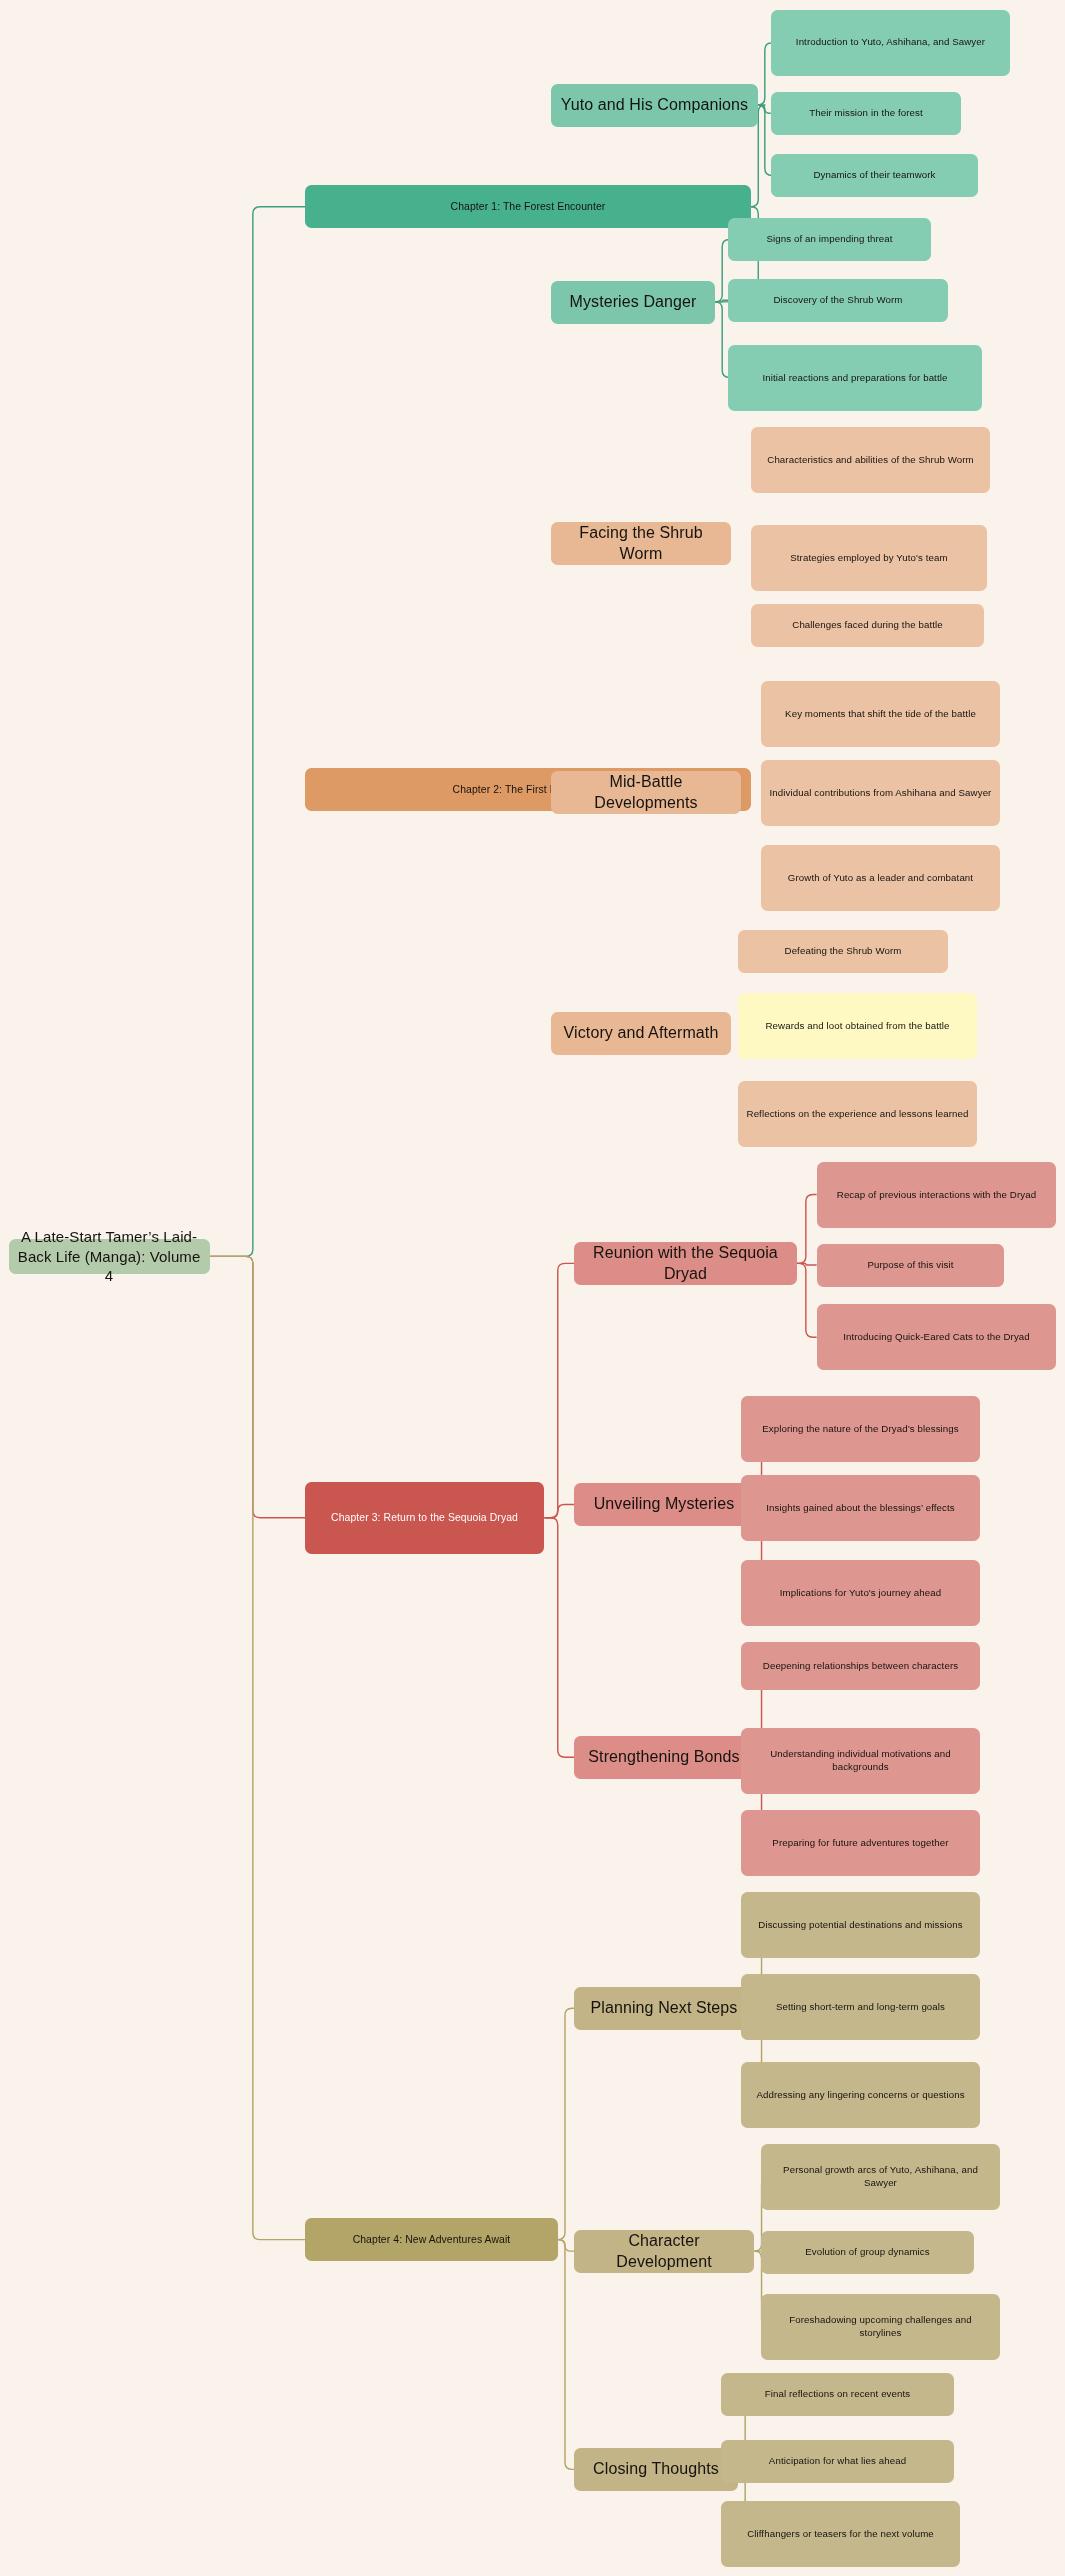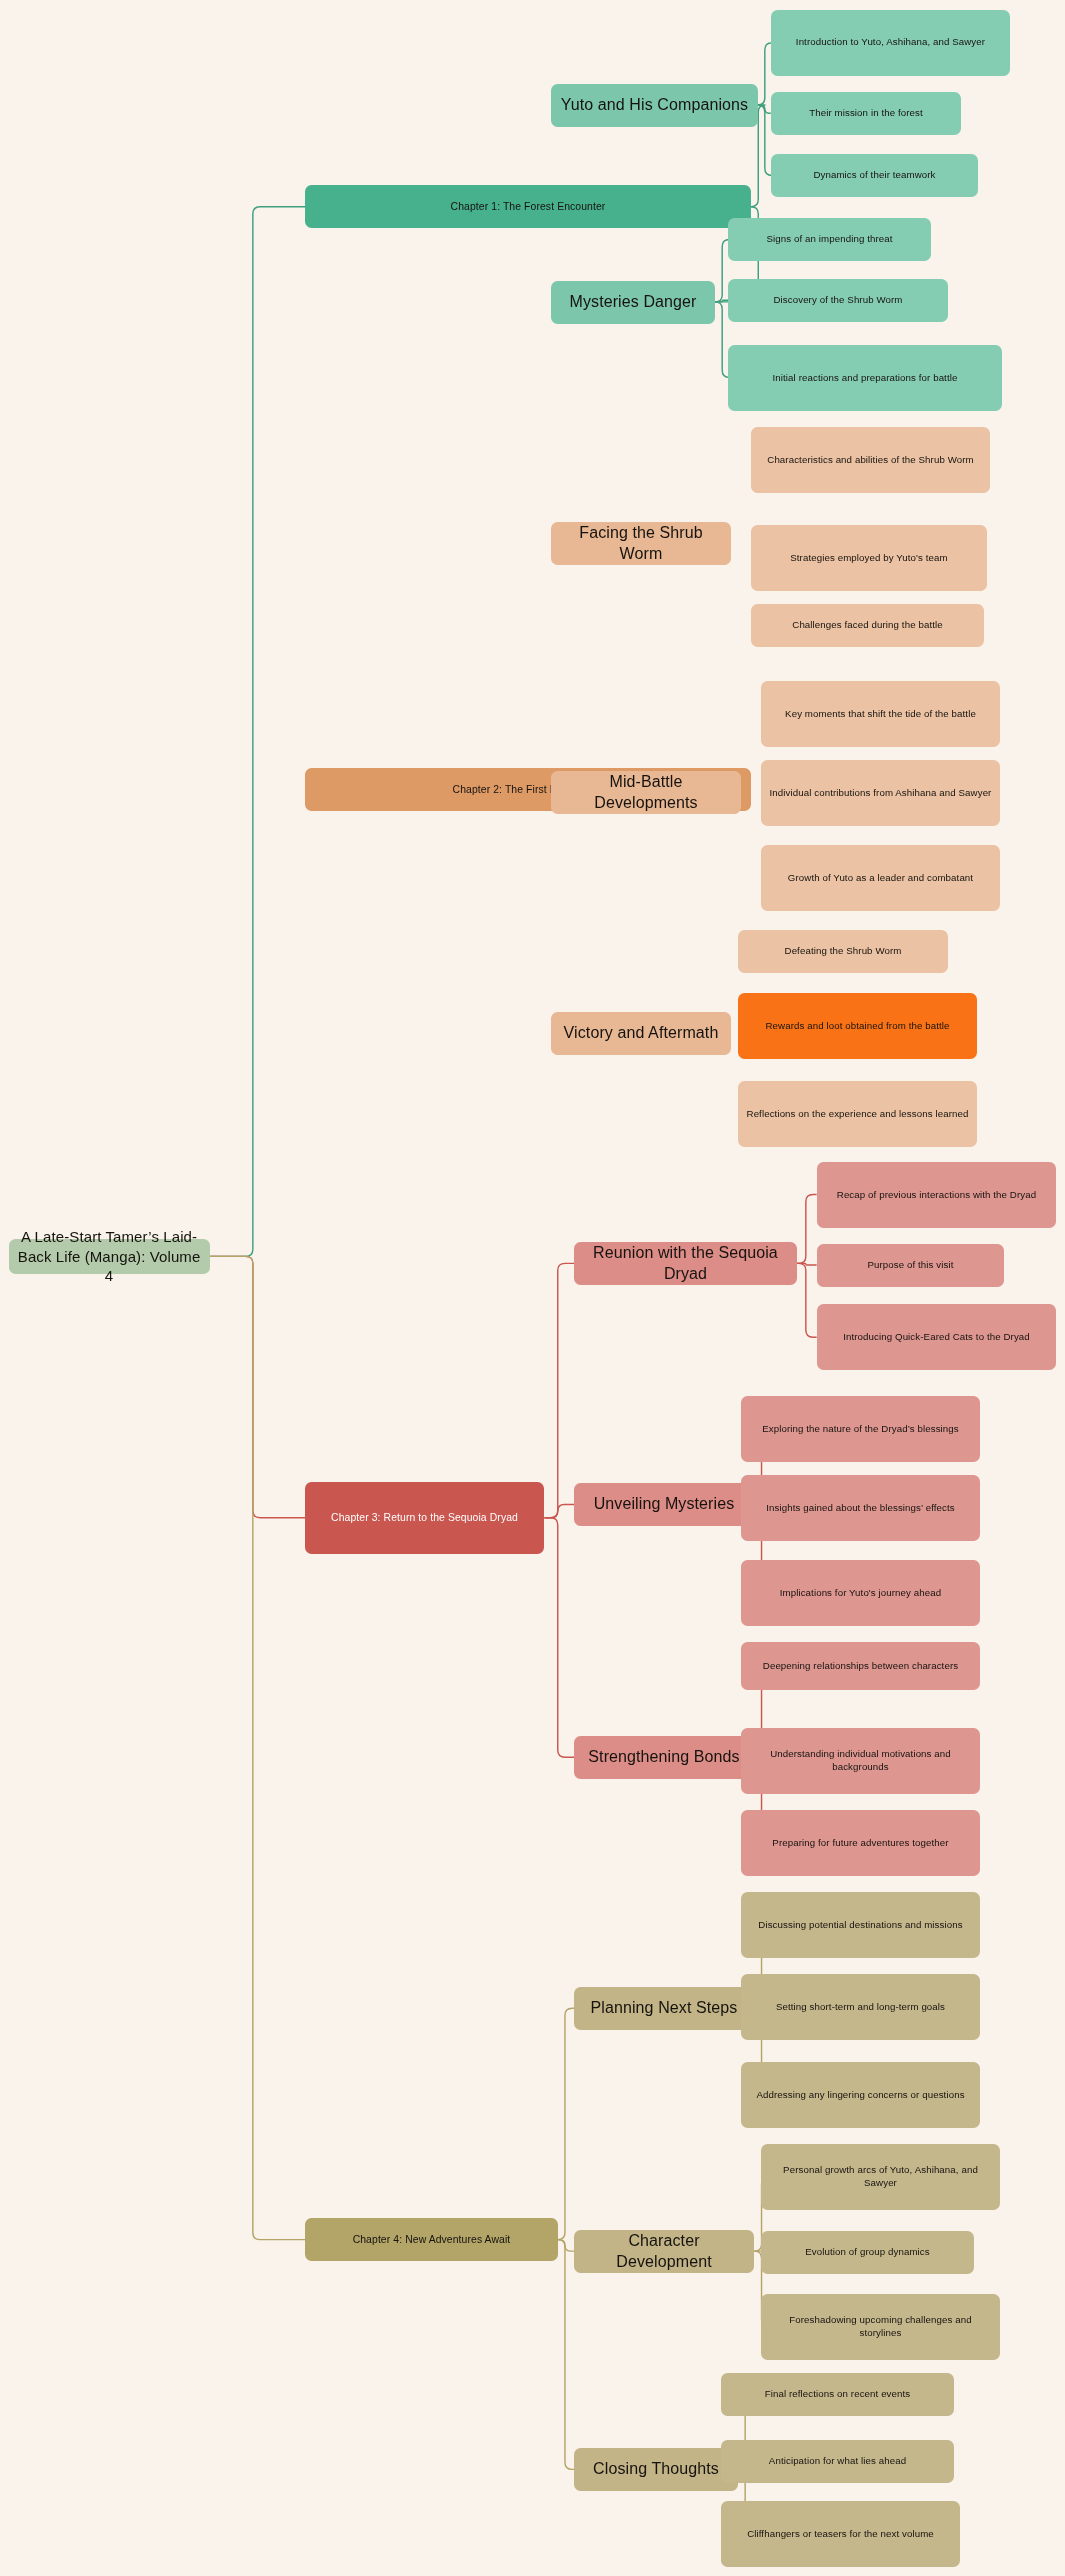--- a/index.html
+++ b/index.html
@@ -114,21 +114,21 @@
       </div>
       <div class="node lvl2" style="left: 551px; top: 281px; width: 164px; height: 43px; background: rgb(124, 199, 172);">
         <span class="txt">Mysteries Danger</span>
       </div>
       <div class="node lvl3" style="left: 728px; top: 218px; width: 203px; height: 43px; background: rgb(133, 205, 178); text-align: center;">
         <span class="txt">Signs of an impending threat</span>
       </div>
       <div class="node lvl3" style="left: 728px; top: 279px; width: 220px; height: 43px; background: rgb(133, 205, 178);">
         <span class="txt">Discovery of the Shrub Worm</span>
       </div>
-      <div class="node lvl3" style="left: 728px; top: 345px; width: 274px; height: 66px; background: rgb(133, 205, 178);">
+      <div class="node lvl3" style="left: 728px; top: 345px; width: 254px; height: 66px; background: rgb(133, 205, 178);">
         <span class="txt">Initial reactions and preparations for battle</span>
       </div>
       <div class="node lvl1" style="left: 305px; top: 768px; width: 446px; height: 43px; background: rgb(221, 154, 100);">
         <span class="txt">Chapter 2: The First Boss Battle</span>
       </div>
       <div class="node lvl2" style="left: 551px; top: 522px; width: 180px; height: 43px; background: rgb(232, 184, 148);">
         <span class="txt">Facing the Shrub Worm</span>
       </div>
       <div class="node lvl3" style="left: 751px; top: 427px; width: 239px; height: 66px; background: rgb(235, 194, 163);">
         <span class="txt">Characteristics and abilities of the Shrub Worm</span>
@@ -150,21 +150,21 @@
       </div>
       <div class="node lvl3" style="left: 761px; top: 845px; width: 239px; height: 66px; background: rgb(235, 194, 163);">
         <span class="txt">Growth of Yuto as a leader and combatant</span>
       </div>
       <div class="node lvl2" style="left: 551px; top: 1012px; width: 180px; height: 43px; background: rgb(232, 184, 148);">
         <span class="txt">Victory and Aftermath</span>
       </div>
       <div class="node lvl3" style="left: 738px; top: 930px; width: 210px; height: 43px; background: rgb(235, 194, 163);">
         <span class="txt">Defeating the Shrub Worm</span>
       </div>
-      <div class="node lvl3" style="left: 738px; top: 993px; width: 239px; height: 66px; background: #f97316;">
+      <div class="node lvl3" style="left: 738px; top: 993px; width: 239px; height: 66px; background: #fef9c3;">
         <span class="txt">Rewards and loot obtained from the battle</span>
       </div>
       <div class="node lvl3" style="left: 738px; top: 1081px; width: 239px; height: 66px; background: rgb(235, 194, 163);">
         <span class="txt">Reflections on the experience and lessons learned</span>
       </div>
       <div class="node lvl1 white-text" style="left: 305px; top: 1482px; width: 239px; height: 72px; background: rgb(201, 86, 79);">
         <span class="txt">Chapter 3: Return to the Sequoia Dryad</span>
       </div>
       <div class="node lvl2" style="left: 574px; top: 1242px; width: 223px; height: 43px; background: rgb(221, 141, 135);">
         <span class="txt">Reunion with the Sequoia Dryad</span>

